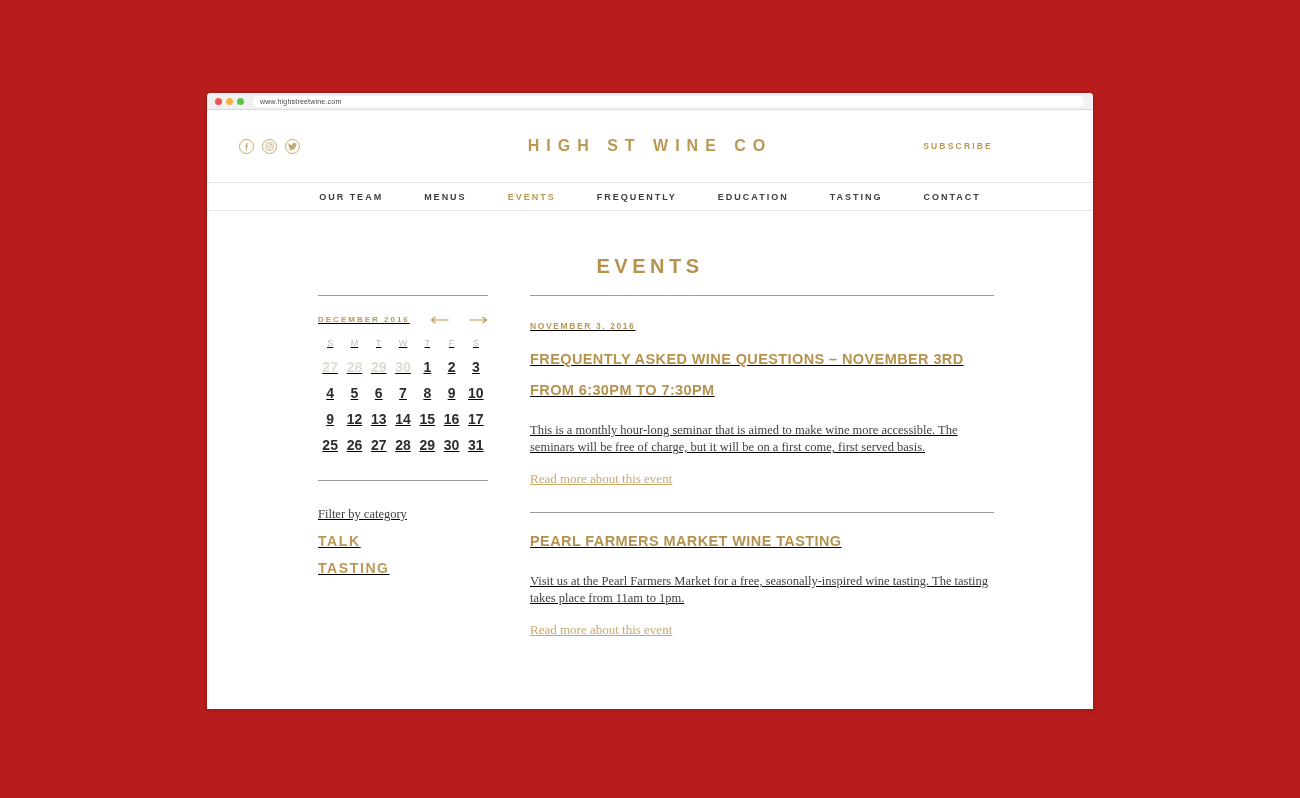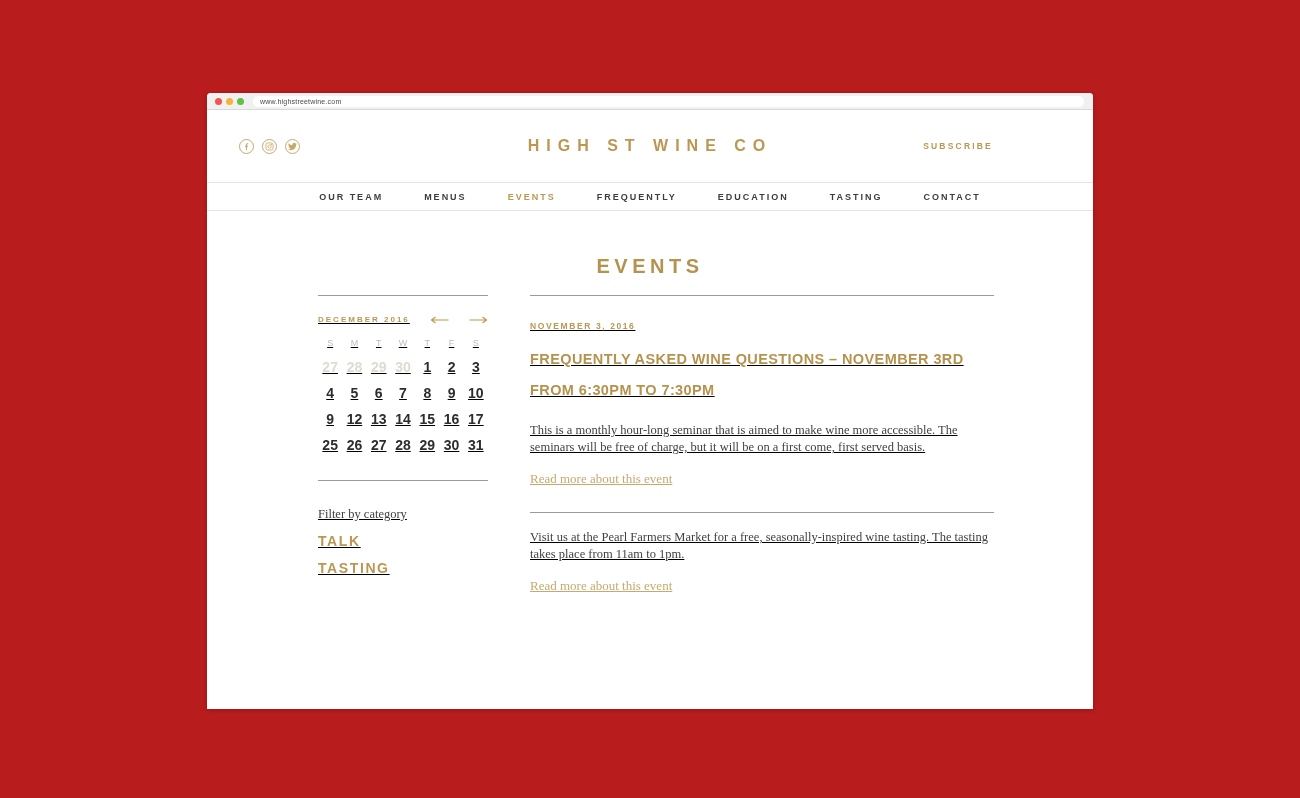--- a/index.html
+++ b/index.html
@@ -214,20 +214,20 @@
           <div class="divider cal-bottom"></div>
           <div class="filter-label">Filter by category</div>
           <div id="categories">
               <div class="category">TALK</div>
               <div class="category">TASTING</div>
             </div>
         </aside>
 
         <section class="events" id="events">
             <article><div class="event-divider"></div><div class="event-date">NOVEMBER 3, 2016</div><h2 class="event-title">FREQUENTLY ASKED WINE QUESTIONS – NOVEMBER 3RD FROM 6:30PM TO 7:30PM</h2><p class="event-body">This is a monthly hour-long seminar that is aimed to make wine more accessible. The seminars will be free of charge, but it will be on a first come, first served basis.</p><span class="event-link">Read more about this event</span></article>
-            <article><div class="event-divider"></div><p class="event-body">Visit us at the Pearl Farmers Market for a free, seasonally-inspired wine tasting. The tasting takes place from 11am to 1pm.</p><span class="event-link">Read more about this event</span></article>
+            <article><div class="event-divider"></div><h2 class="event-title">PEARL FARMERS MARKET WINE TASTING</h2><p class="event-body">Visit us at the Pearl Farmers Market for a free, seasonally-inspired wine tasting. The tasting takes place from 11am to 1pm.</p><span class="event-link">Read more about this event</span></article>
           </section>
 
       </div>
     </main>
 
   </div>
 </div>
 
 </body></html>

